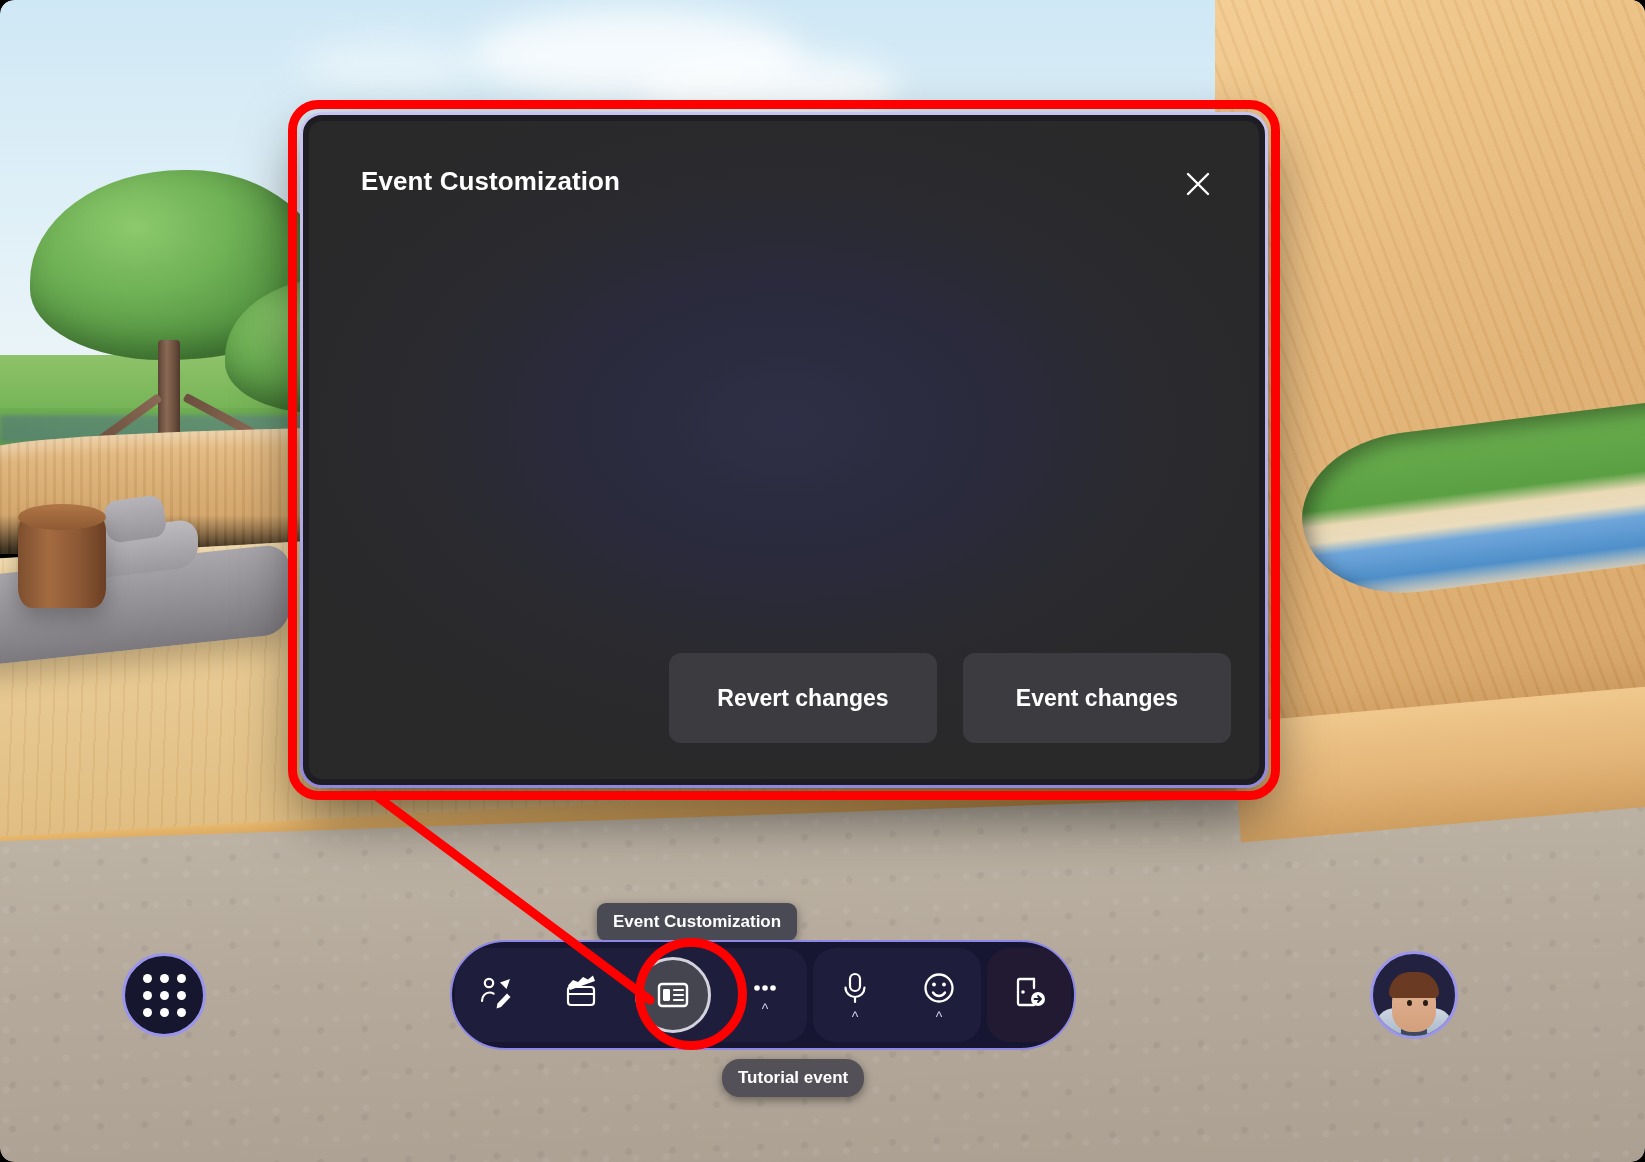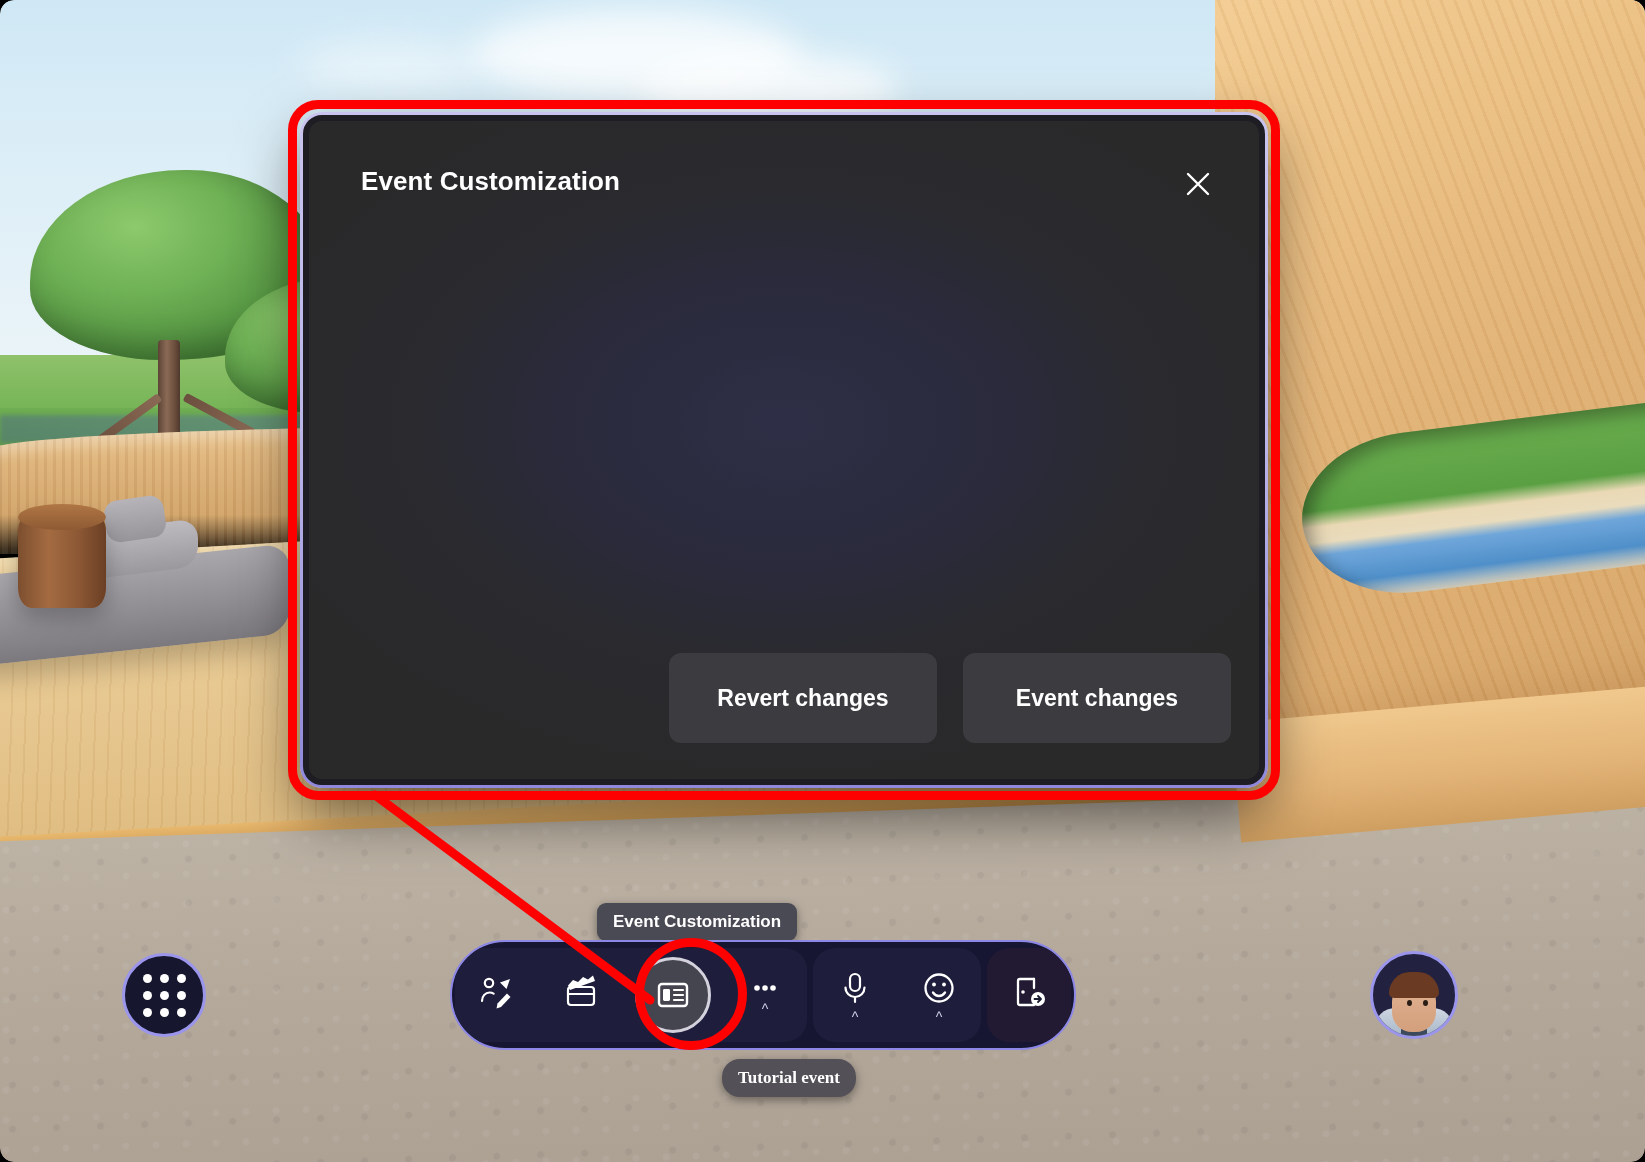--- a/index.html
+++ b/index.html
@@ -242,21 +242,21 @@
     position: absolute;
     background: #4a4a55;
     color: #fff;
     font-size: 17px; font-weight: bold;
     padding: 9px 16px;
     border-radius: 9px;
     white-space: nowrap;
     box-shadow: 0 3px 10px rgba(0,0,0,.4);
   }
   .tt-event { left: 597px; top: 903px; }
-  .tt-tutorial { left: 722px; top: 1059px; border-radius: 18px; background:#545058;font-family:Liberation Serif, serif; }
+  .tt-tutorial { left: 722px; top: 1059px; border-radius: 18px; background:#545058; }
 
   
   .apps-btn {
     position: absolute; left: 122px; top: 953px;
     width: 84px; height: 84px;
     border-radius: 50%;
     background: #16162e;
     border: 3px solid #9b96ec;
     display: grid; place-items: center;
     cursor: pointer;

